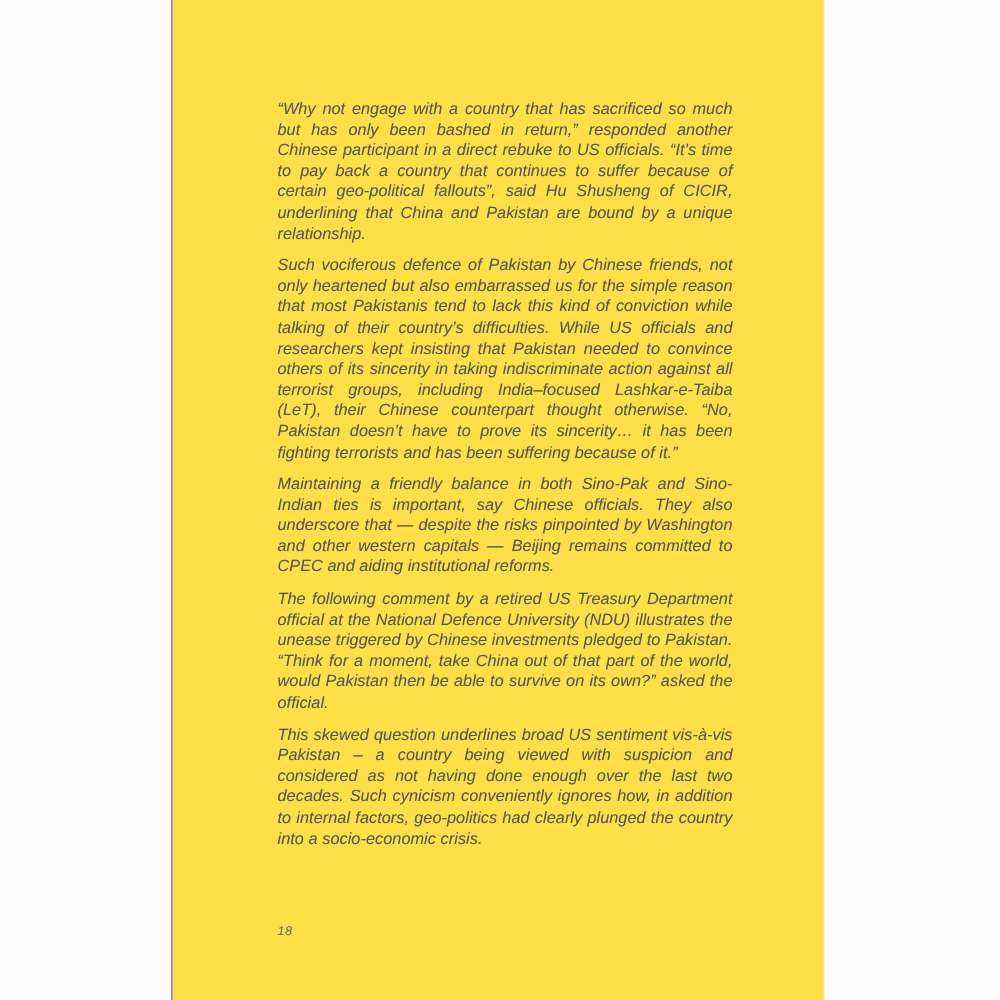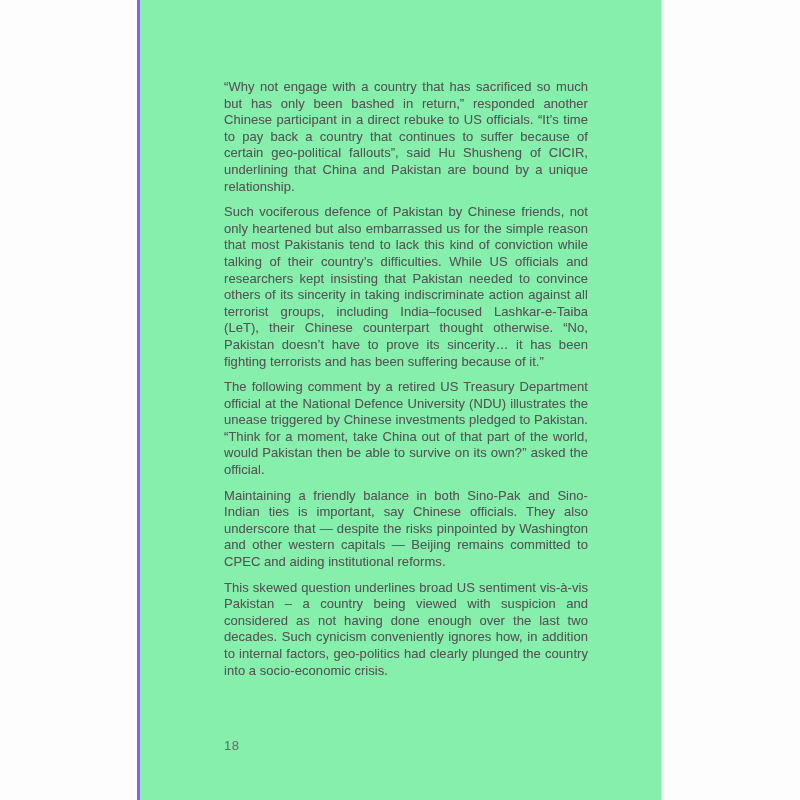--- a/index.html
+++ b/index.html
@@ -13,23 +13,24 @@
     background: #fdfdfd;
     overflow: hidden;
     font-family: "Liberation Sans", sans-serif;
   }
   .scan-page {
     position: absolute;
     left: 137px;
     top: 0;
     width: 521px;
     height: 800px;
-    background: #86efac;
-    border-left: 3px solid #8b5cf6;
+    background: #fde047;
+    border-left: 1px solid #8b5cf6;
     border-right: 1px solid #f0f0ee;
+    font-style: italic;
   }
   .text-block {
     position: absolute;
     left: 84px;
     top: 79px;
     width: 364px;
   }
   .text-block p {
     font-size: 13px;
     line-height: 16.6px;
@@ -41,35 +42,35 @@
     text-shadow: 0 0 0.5px rgba(100,100,100,0.35);
   }
   .text-block p.tight {
     letter-spacing: -0.3px;
     word-spacing: -1.5px;
   }
   .page-number {
     position: absolute;
     left: 84px;
     top: 738px;
-    font-size: 13px;
+    font-size: 10px;
     line-height: 15px;
     color: #6f6f6f;
     letter-spacing: 0.5px;
     text-shadow: 0 0 0.5px rgba(110,110,110,0.35);
   }
 </style>
 </head>
 <body>
 
 <div class="scan-page">
 
   <div class="text-block">
     <p>“Why not engage with a country that has sacrificed so much but has only been bashed in return,” responded another Chinese participant in a direct rebuke to US officials. “It’s time to pay back a country that continues to suffer because of certain geo-political fallouts”, said Hu Shusheng of CICIR, underlining that China and Pakistan are bound by a unique relationship.</p>
     <p>Such vociferous defence of Pakistan by Chinese friends, not only heartened but also embarrassed us for the simple reason that most Pakistanis tend to lack this kind of conviction while talking of their country’s difficulties. While US officials and researchers kept insisting that Pakistan needed to convince others of its sincerity in taking indiscriminate action against all terrorist groups, including India–focused Lashkar-e-Taiba (LeT), their Chinese counterpart thought otherwise. “No, Pakistan doesn’t have to prove its sincerity… it has been fighting terrorists and has been suffering because of it.”</p>
+    <p>Maintaining a friendly balance in both Sino-Pak and Sino-Indian ties is important, say Chinese officials. They also underscore that — despite the risks pinpointed by Washington and other western capitals — Beijing remains committed to CPEC and aiding institutional reforms.</p>
     <p>The following comment by a retired US Treasury Department official at the National Defence University (NDU) illustrates the unease triggered by Chinese investments pledged to Pakistan. “Think for a moment, take China out of that part of the world, would Pakistan then be able to survive on its own?” asked the official.</p>
-    <p>Maintaining a friendly balance in both Sino-Pak and Sino-Indian ties is important, say Chinese officials. They also underscore that — despite the risks pinpointed by Washington and other western capitals — Beijing remains committed to CPEC and aiding institutional reforms.</p>
     <p>This skewed question underlines broad US sentiment vis-à-vis Pakistan – a country being viewed with suspicion and considered as not having done enough over the last two decades. Such cynicism conveniently ignores how, in addition to internal factors, geo-politics had clearly plunged the country into a socio-economic crisis.</p>
   </div>
 
   <div class="page-number">18</div>
 
 </div>
 
 </body></html>

